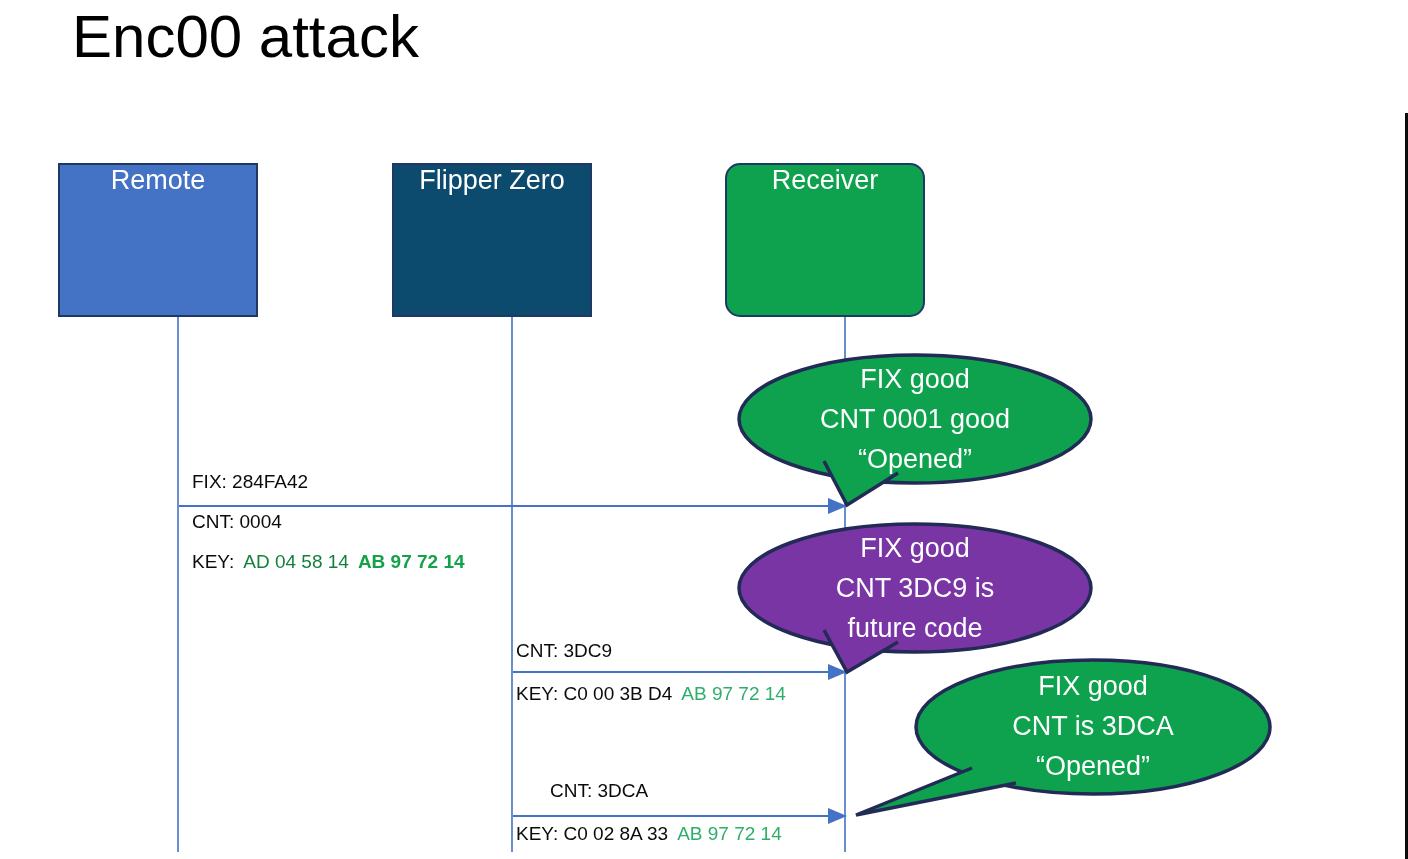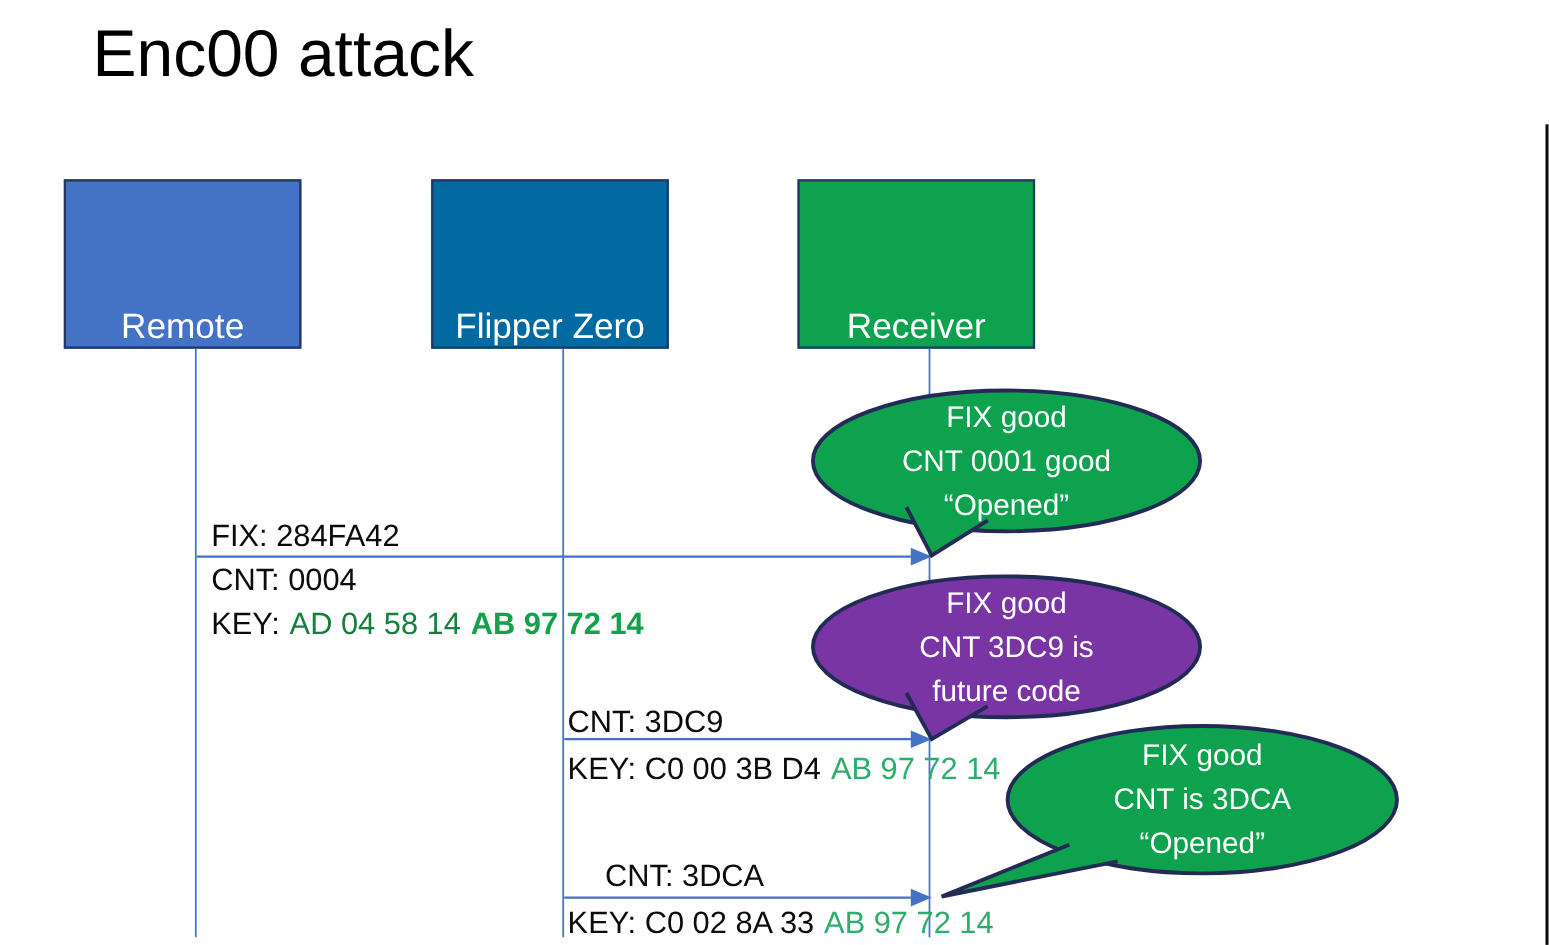--- a/index.html
+++ b/index.html
@@ -2,35 +2,35 @@
 <html><head>
 <meta charset="utf-8">
 <style>
   html,body { margin:0; padding:0; background:#fff; }
   .canvas {
     position:relative; width:1408px; height:859px; overflow:hidden;
     background:#ffffff;
     font-family:"Liberation Sans", sans-serif;
   }
   .title {
-    position:absolute; left:72px; top:2px; margin:12px;
+    position:absolute; left:72px; top:2px; margin:0;
     font-size:60px; font-weight:400; color:#000000; letter-spacing:0px;
   }
   .actor-box {
-    position:absolute; width:216px; height:154px;
+    position:absolute; width:200px; height:154px;
     border:2.5px solid #1F3864; box-sizing:border-box;
-    display:flex; align-items:flex-end; justify-content:center;
-    color:#ffffff; font-size:32px;
+    display:flex; align-items:flex-start; justify-content:center;
+    color:#ffffff; font-size:27px;
   }
   .box-remote   { left:58px;  top:163px; }
   .box-flipper  { left:392px; top:163px; }
   .box-receiver { left:725px; top:163px; }
   .diagram-svg { position:absolute; left:0; top:0; width:1408px; height:859px; }
   .msg-line {
-    position:absolute; font-size:28px; color:#0b0b0b; white-space:nowrap;
+    position:absolute; font-size:19px; color:#0b0b0b; white-space:nowrap;
   }
   .key-part + .key-part { margin-left:9px; }
   .bold { font-weight:bold; }
   .bubble-text {
     position:absolute; width:344px; text-align:center;
     color:#ffffff; font-size:27px; line-height:40px;
   }
   .bt-1 { left:743px; top:359px; }
   .bt-2 { left:743px; top:528px; }
   .bt-3 { left:921px; top:666px; }
@@ -41,24 +41,24 @@
 </head>
 <body>
 
 <div class="canvas">
 
   <h1 class="title">Enc00 attack</h1>
 
   <div class="actor-box box-remote" style="background: rgb(68, 114, 196); border-color: rgb(31, 56, 100);">
     <span>Remote</span>
   </div>
-  <div class="actor-box box-flipper" style="background: #0369a1; border-color: rgb(31, 56, 100);">
+  <div class="actor-box box-flipper" style="background: #0c4a6e; border-color: rgb(31, 56, 100);">
     <span>Flipper Zero</span>
   </div>
-  <div class="actor-box box-receiver" style="background: rgb(14, 162, 78); border-color: rgb(31, 56, 100);">
+  <div class="actor-box box-receiver" style="background: rgb(14, 162, 78); border-color: rgb(31, 56, 100); border-radius: 15px;">
     <span>Receiver</span>
   </div>
 
   <svg class="diagram-svg" viewBox="0 0 1408 859" xmlns="http://www.w3.org/2000/svg">
 
     <line x1="178" y1="317" x2="178" y2="852" stroke-width="1.6" stroke="#4472C4"></line>
     <line x1="512" y1="317" x2="512" y2="852" stroke-width="1.6" stroke="#4472C4"></line>
     <line x1="845" y1="317" x2="845" y2="852" stroke-width="1.6" stroke="#4472C4"></line>
 
     <line x1="179" y1="506" x2="830" y2="506" stroke-width="2" stroke="#4472C4"></line>

